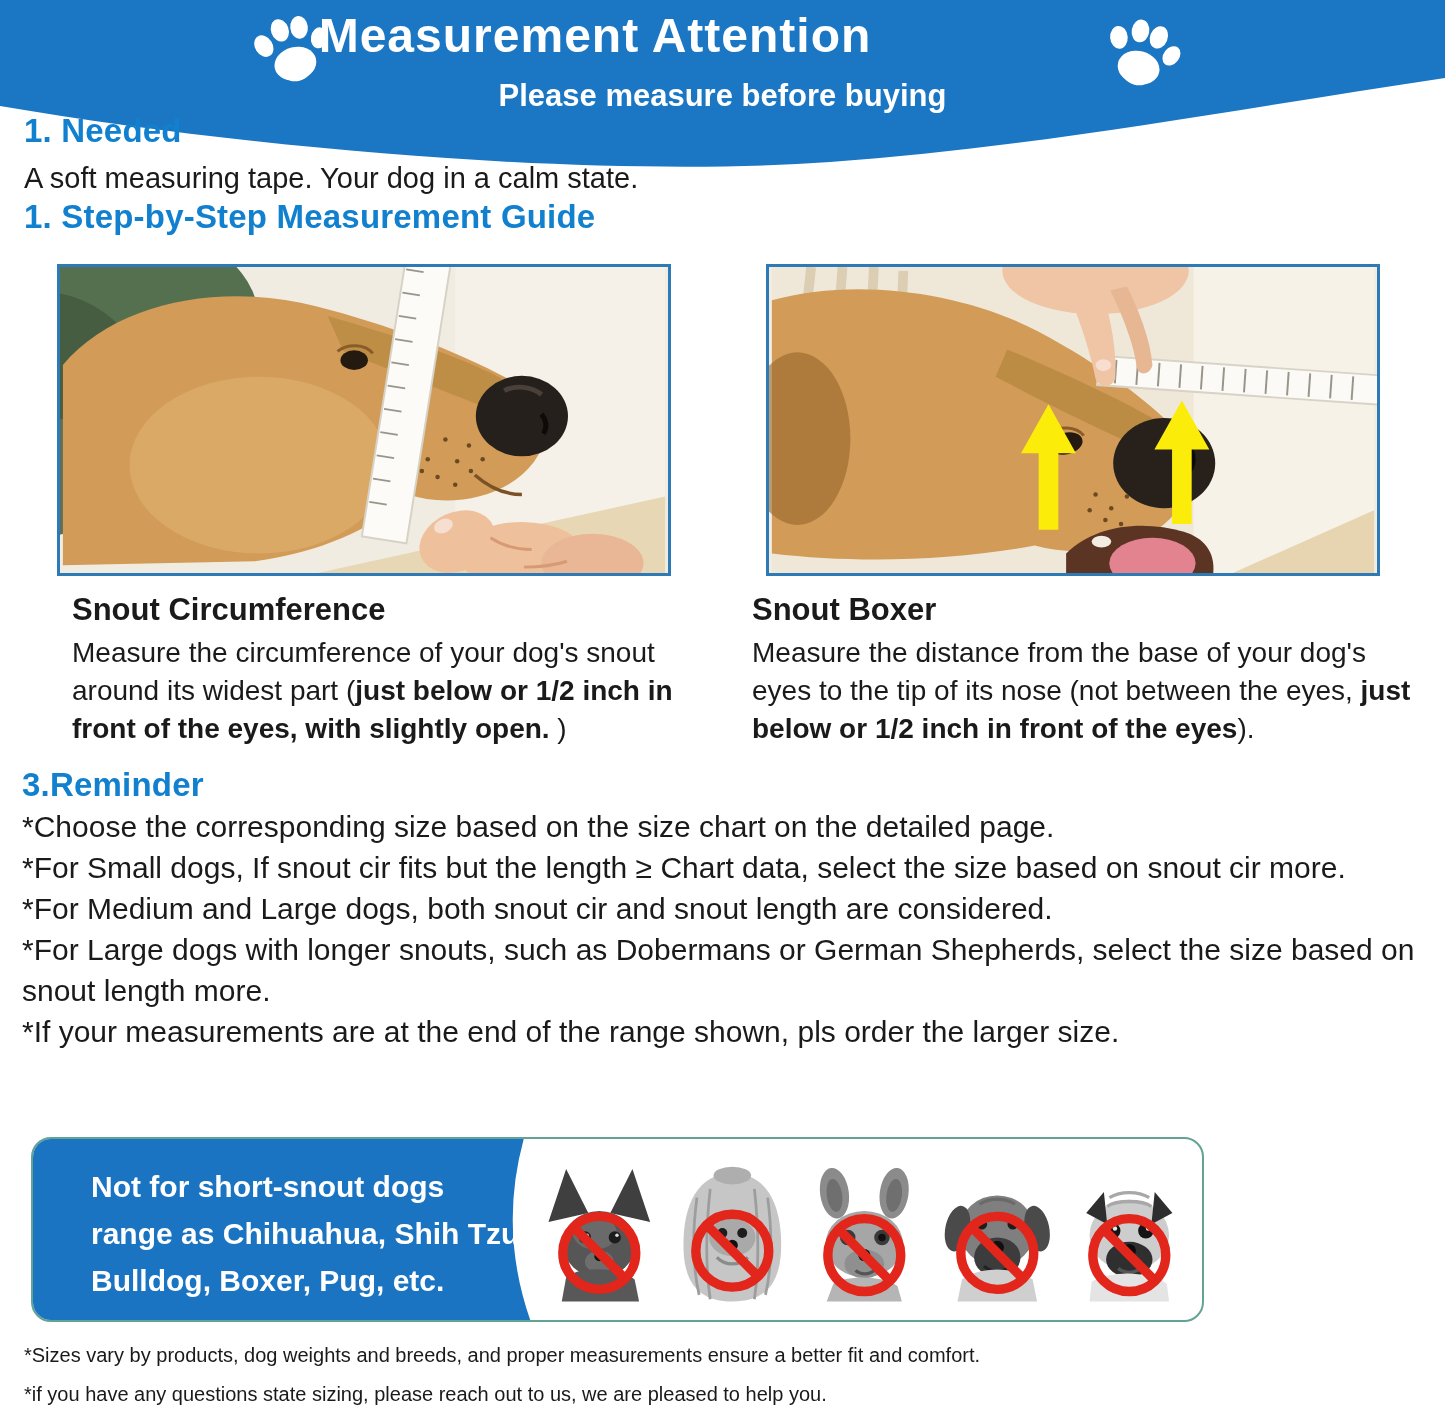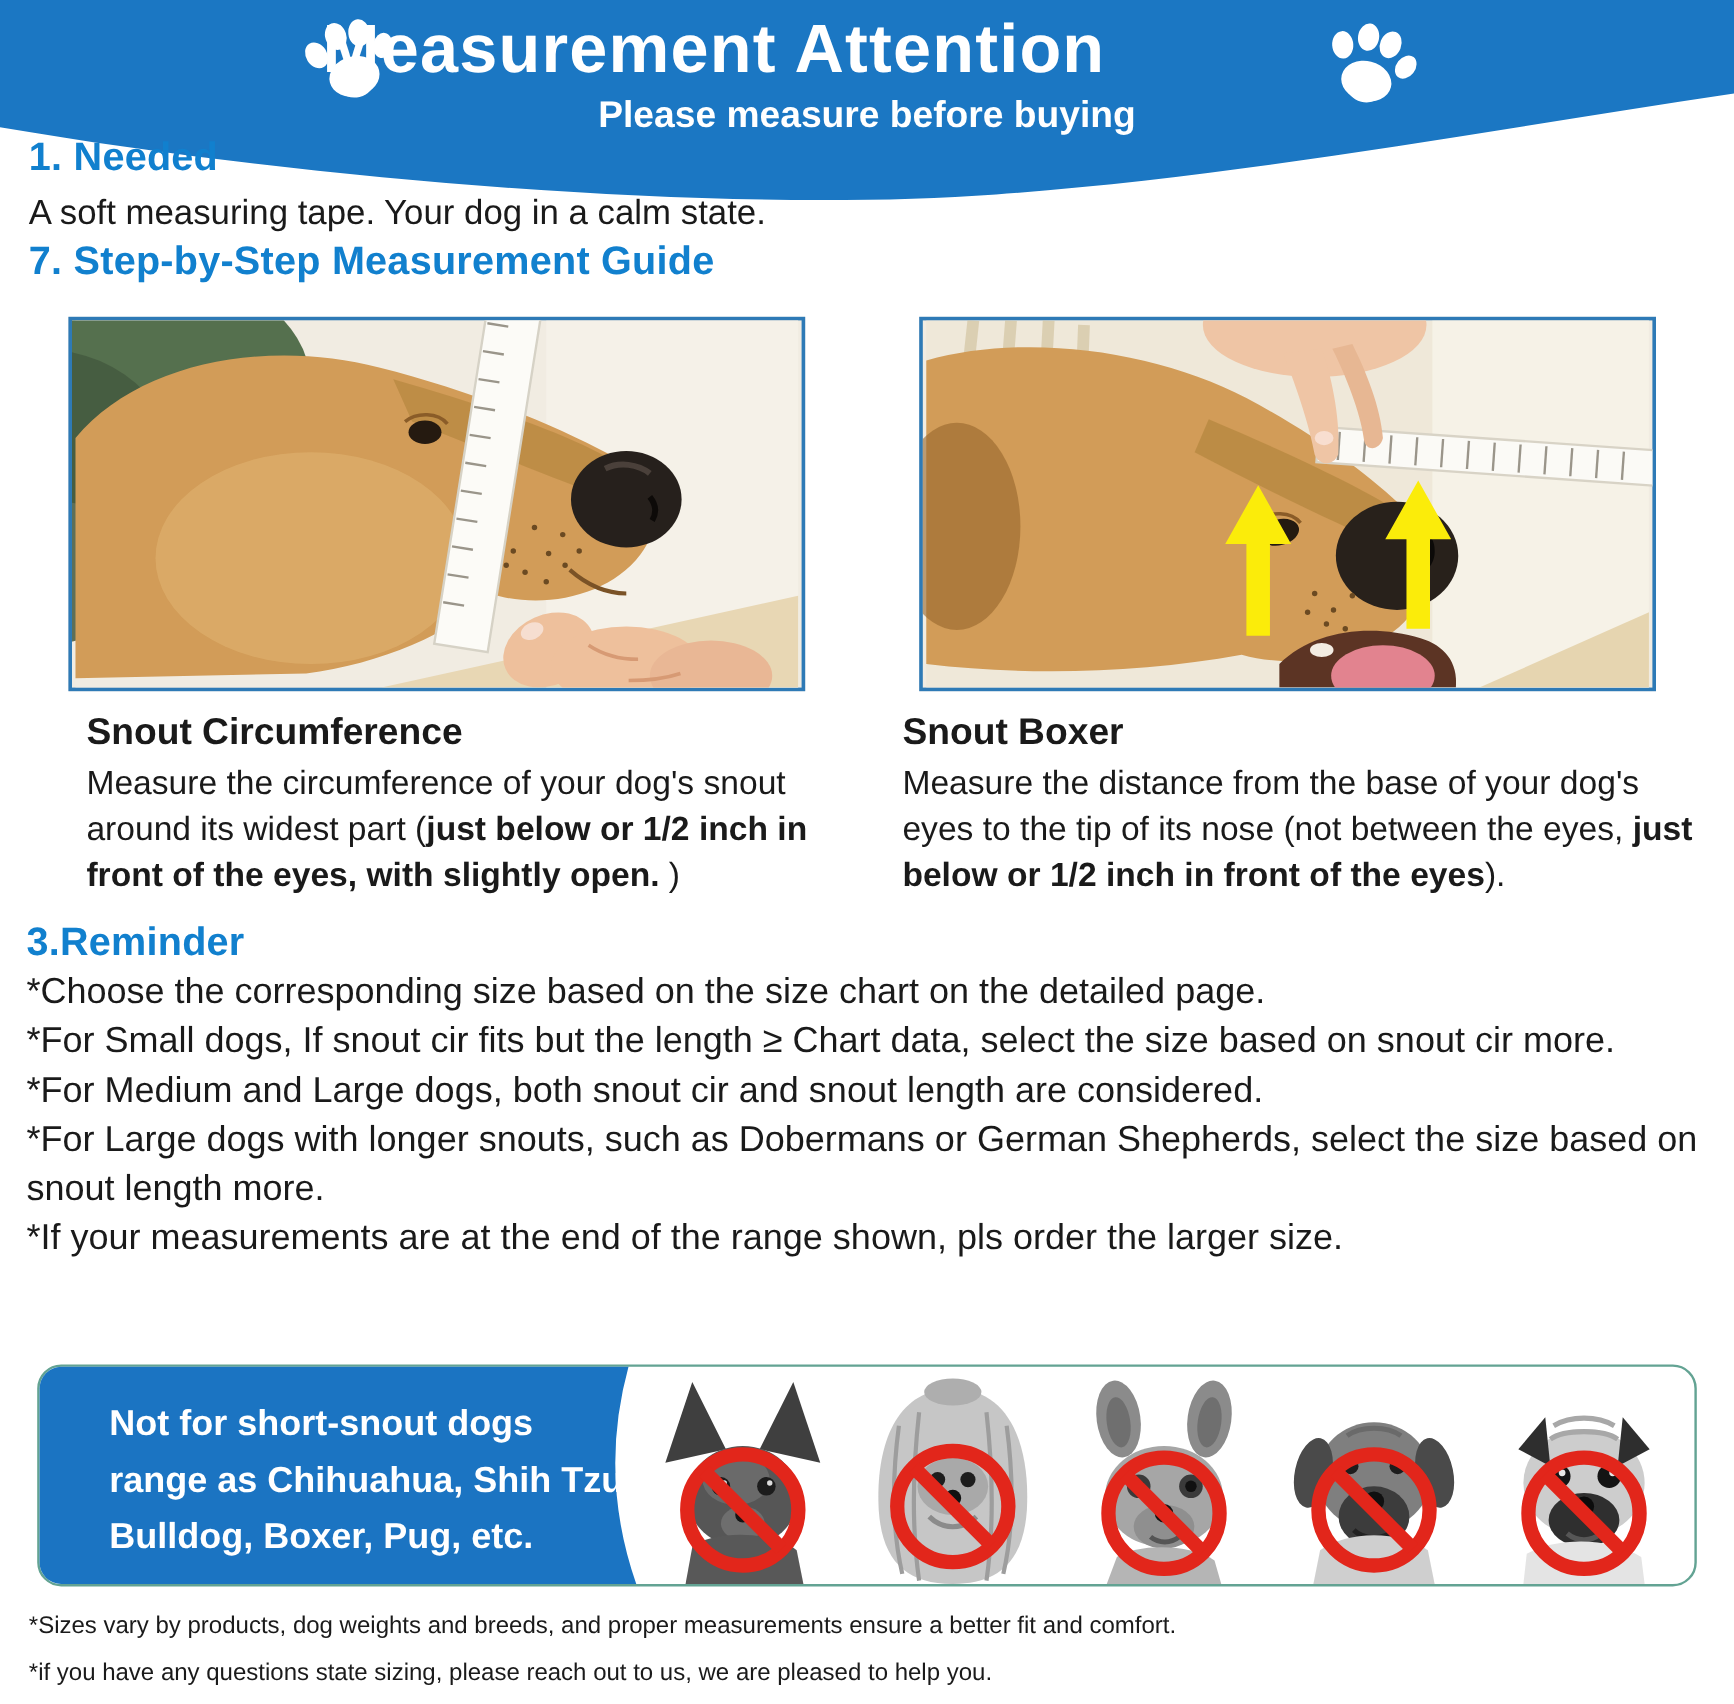--- a/index.html
+++ b/index.html
@@ -10,21 +10,21 @@
     --teal-border:#63a393;
     --ban-red:#e2261b;
     --ink:#1a1a1a;
   }
   html,body{margin:0;padding:0;background:#fff;}
   .page{position:relative;width:1445px;height:1420px;overflow:hidden;background:#fff;
         font-family:"Liberation Sans","DejaVu Sans",sans-serif;color:var(--ink);}
   
   .wave{position:absolute;left:0;top:0;width:1445px;height:192px;display:block;}
   .hdr-title{position:absolute;left:0;top:8px;width:1190px;text-align:center;
-             font-size:57px;font-weight:800;color:#fff;letter-spacing:1px;}
+             font-size:48px;font-weight:800;color:#fff;letter-spacing:1px;}
   .hdr-sub{position:absolute;left:0;top:78px;width:1445px;text-align:center;
            font-size:31px;font-weight:700;color:#fff;}
   .paw{position:absolute;width:88px;height:88px;}
   .paw-l{left:248px;top:6px;transform:rotate(-14deg);}
   .paw-r{left:1098px;top:10px;transform:rotate(14deg);}
   
   .h-blue{position:absolute;margin:0;font-size:33px;font-weight:800;color:var(--head-blue);letter-spacing:.2px;}
   .body-text{position:absolute;margin:0;font-size:29px;line-height:40px;}
   
   .photo{position:absolute;width:614px;height:312px;border:3px solid var(--photo-border);
@@ -32,21 +32,21 @@
   .photo svg{display:block;width:100%;height:100%;}
   
   .cap{position:absolute;}
   .cap h3{margin:0 0 6px 0;font-size:31px;font-weight:800;}
   .cap p{margin:0;font-size:28px;line-height:38px;}
   .cap p span.b{font-weight:800;}
   
   .reminder{position:absolute;left:22px;top:806px;width:1402px;}
   .reminder p{margin:0;font-size:30px;line-height:41px;}
   
-  .warnbox{position:absolute;left:31px;top:1137px;width:1383px;height:185px;box-sizing:border-box;
+  .warnbox{position:absolute;left:31px;top:1137px;width:1173px;height:185px;box-sizing:border-box;
            border:2px solid var(--teal-border);border-radius:20px;background:#fff;overflow:hidden;}
   .warn-panel{position:absolute;left:-1px;top:-1px;width:520px;height:187px;}
   .warn-text{position:absolute;left:58px;top:24px;font-size:30px;font-weight:700;color:#fff;line-height:47px;}
   .dogs{position:absolute;left:500px;right:6px;bottom:0;display:flex;align-items:flex-end;justify-content:space-between;}
   .dog{width:172px;height:174px;}
   .dog svg{display:block;width:100%;height:100%;}
   
   .foot{position:absolute;left:24px;top:1336px;width:1404px;}
   .foot p{margin:0;font-size:20px;line-height:39px;}
 </style>
@@ -79,21 +79,21 @@
         <ellipse cx="83" cy="44" rx="9" ry="12" transform="rotate(24 83 44)"></ellipse>
       </g>
     </svg>
     <div class="hdr-title">Measurement Attention</div>
     <div class="hdr-sub">Please measure before buying</div>
   </div>
 
   <h2 class="h-blue" style="left:24px;top:112px;">1. Needed</h2>
   <p class="body-text" style="left:24px;top:158px;">A soft measuring tape. Your dog in a calm state.</p>
 
-  <h2 class="h-blue" style="left:24px;top:198px;">7. Step-by-Step Measurement Guide</h2>
+  <h2 class="h-blue" style="left:24px;top:198px;">1. Step-by-Step Measurement Guide</h2>
 
   <div class="photo" style="left:57px;top:264px;">
     <svg viewBox="0 0 614 312">
       <rect width="614" height="312" fill="#f1ece2"></rect>
       <rect x="400" width="214" height="312" fill="#f5f1e8"></rect>
       <ellipse cx="45" cy="55" rx="155" ry="105" fill="#55704e"></ellipse>
       <ellipse cx="-25" cy="150" rx="120" ry="125" fill="#44593f" opacity="0.85"></ellipse>
       <polygon points="260,312 614,234 614,312" fill="#e8d7b4"></polygon>
       <path d="M0,100 C55,34 165,16 258,40 C330,58 402,86 454,114 C492,136 502,170 480,199 C452,236 394,246 352,232 C322,266 258,292 196,300 L0,304 Z" fill="#d29c58"></path>
       <ellipse cx="200" cy="202" rx="132" ry="90" fill="#dcab68" opacity="0.85"></ellipse>

